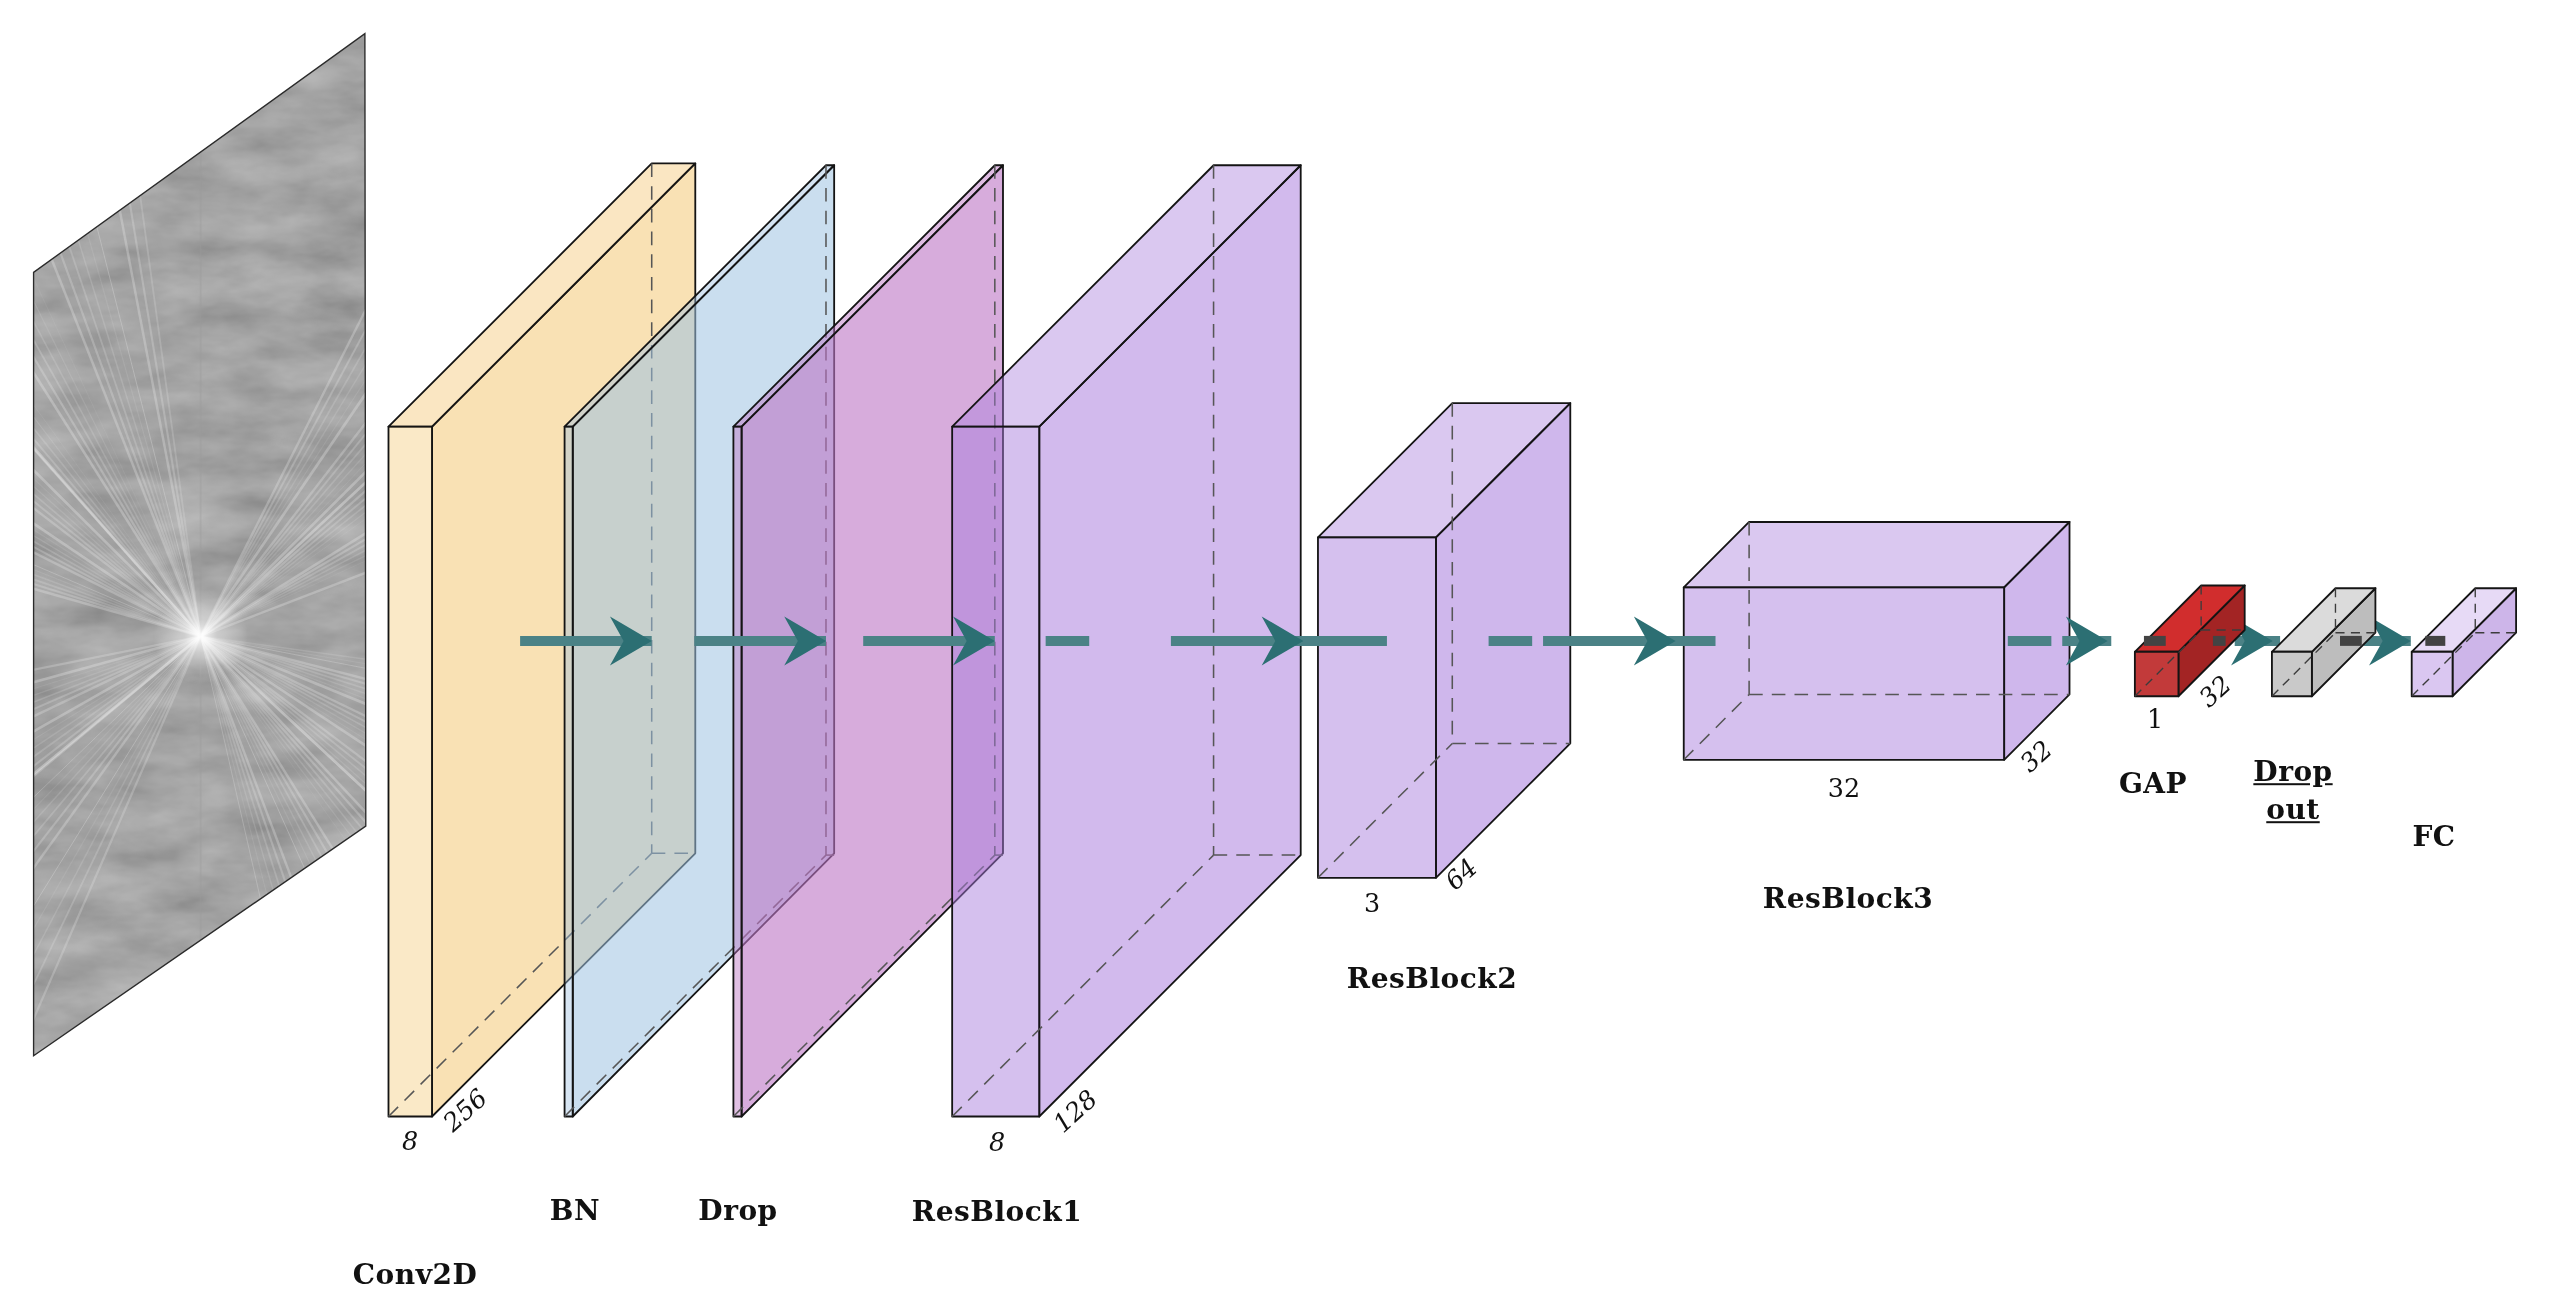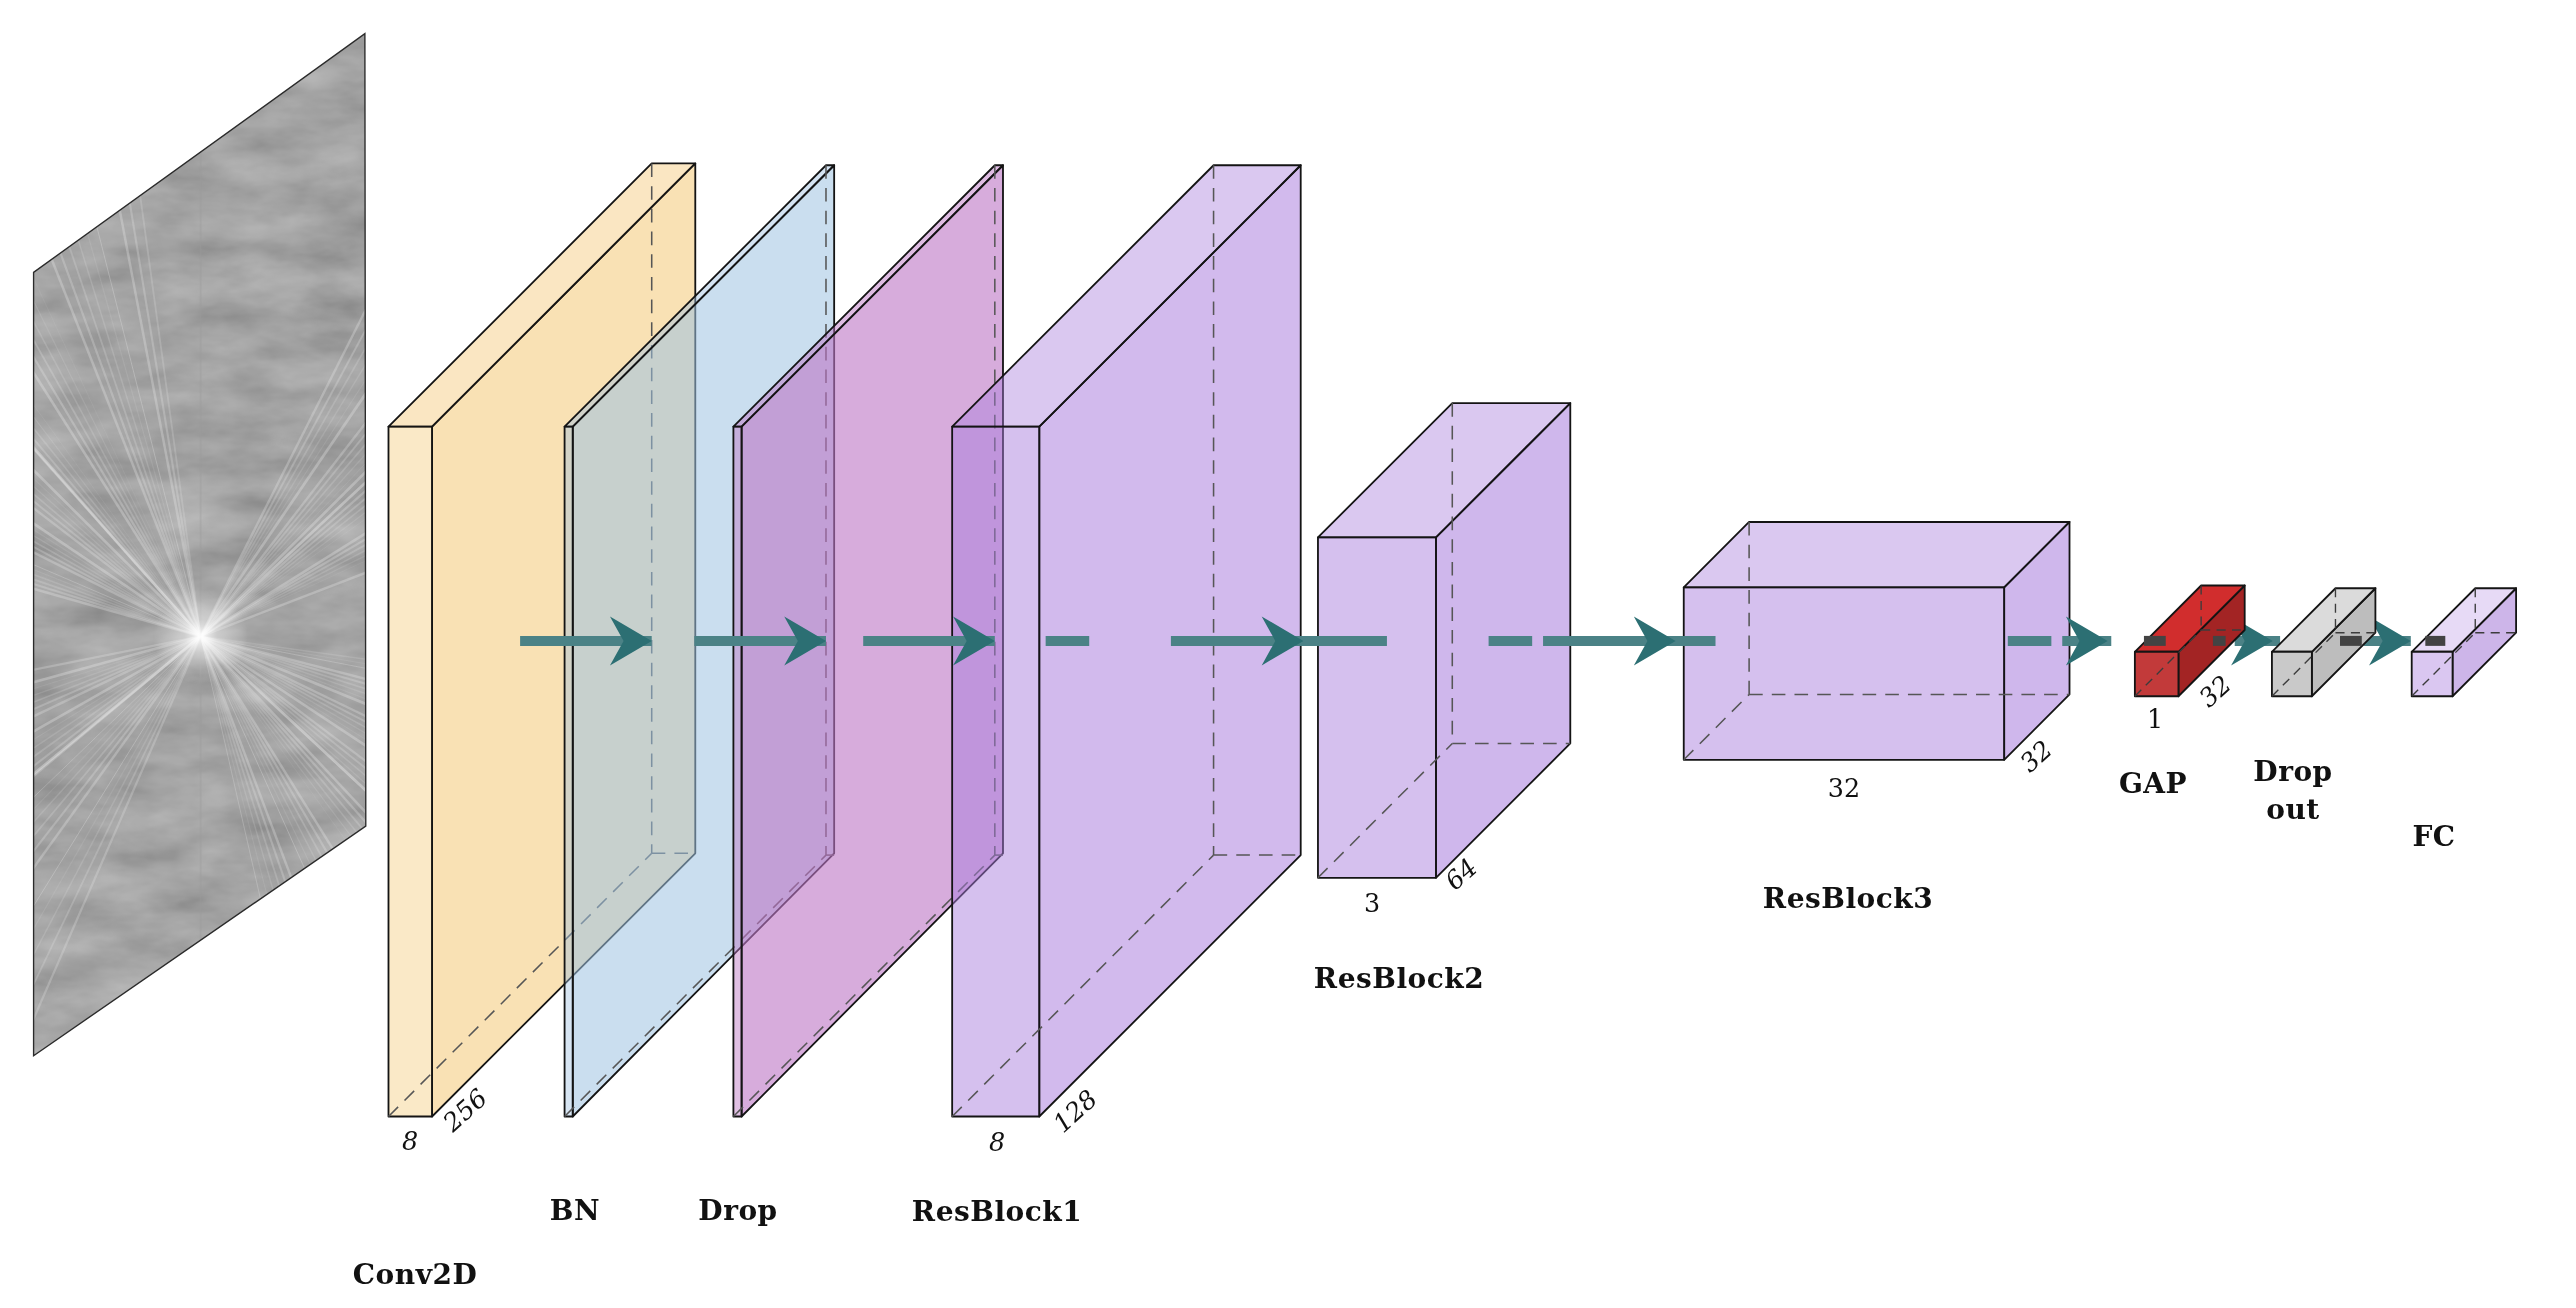--- a/index.html
+++ b/index.html
@@ -2,21 +2,21 @@
 <html style="--conv: #F5CE86; --bn: #9FC2E2; --relu: #BC74C4; --purple: #A87BDC; --gap_top: #D12D2D; --gap_front: #C23A3A; --gap_side: #A32424; --dropout_top: #DBDBDB; --dropout_front: #C9C9C9; --dropout_side: #BDBDBD; --fc_top: #E7DAF6; --fc_front: #DAC7F1; --fc_side: #CDB5E9; --arrow: #4B8286; --arrow_head: #2C6F73; --stroke: #141414;font-size:14.5px"><head>
 <meta charset="utf-8">
 <style>
   html,body{margin:0;padding:0;background:#ffffff;}
   .stage{position:relative;width:2576px;height:1309px;background:#fff;overflow:hidden;
          font-family:"DejaVu Serif", serif;}
   .stage svg{position:absolute;left:0;top:0;}
   .labels{position:absolute;left:0;top:0;width:100%;height:100%;pointer-events:none;}
   .lab{position:absolute;transform:translate(-50%,-50%);white-space:nowrap;color:#111;text-align:center;}
   .lname{font-weight:700;font-size:28px;letter-spacing:0.5px;}
-  .lname.wrap{white-space:normal;width:111px;line-height:1.35;}
+  .lname.wrap{white-space:normal;width:111px;line-height:1.35;text-decoration:underline;}
   .dim{font-size:25.4px;font-style:normal;}
   .dim.it{font-style:italic;}
   .dim.rot{transform:translate(-50%,-50%) rotate(-42deg);font-style:italic;}
   polygon,line,path,rect,circle{shape-rendering:geometricPrecision;}
   .face{stroke:var(--stroke);stroke-width:2;stroke-linejoin:round;}
   .hid{stroke:#565656;stroke-width:1.7;fill:none;stroke-dasharray:15 10;}
   .hid2{stroke:#3c3c3c;stroke-width:1.5;fill:none;stroke-dasharray:10 7;}
   .shaft{stroke:var(--arrow);stroke-width:11;}
   .shaftdark{stroke:#434343;stroke-width:11;}
   .head{fill:var(--arrow_head);}
@@ -297,21 +297,21 @@
     <line class="shaftdark" x1="2578" y1="706" x2="2602" y2="706"></line>
     <line class="shaftdark" x1="2672" y1="706" x2="2694" y2="706"></line>
   </g>
 </svg>
 
 <div class="labels">
   <div class="lab lname" style="left:415px;top:1274px">Conv2D</div>
   <div class="lab lname" style="left:575px;top:1210px">BN</div>
   <div class="lab lname" style="left:738px;top:1210px">Drop</div>
   <div class="lab lname" style="left:997px;top:1211px">ResBlock1</div>
-  <div class="lab lname" style="left:1399px;top:978px">ResBlock2</div>
+  <div class="lab lname" style="left:1432px;top:978px">ResBlock2</div>
   <div class="lab lname" style="left:1848px;top:898px">ResBlock3</div>
   <div class="lab lname" style="left:2153px;top:783px">GAP</div>
   <div class="lab lname wrap" style="left:2293px;top:791px">Drop out</div>
   <div class="lab lname" style="left:2434px;top:836px">FC</div>
 
   <div class="lab dim it" style="left:410px;top:1141px">8</div>
   <div class="lab dim rot" style="left:465px;top:1110px">256</div>
   <div class="lab dim it" style="left:997px;top:1142px">8</div>
   <div class="lab dim rot" style="left:1075px;top:1111px">128</div>
   <div class="lab dim" style="left:1372px;top:903px">3</div>

